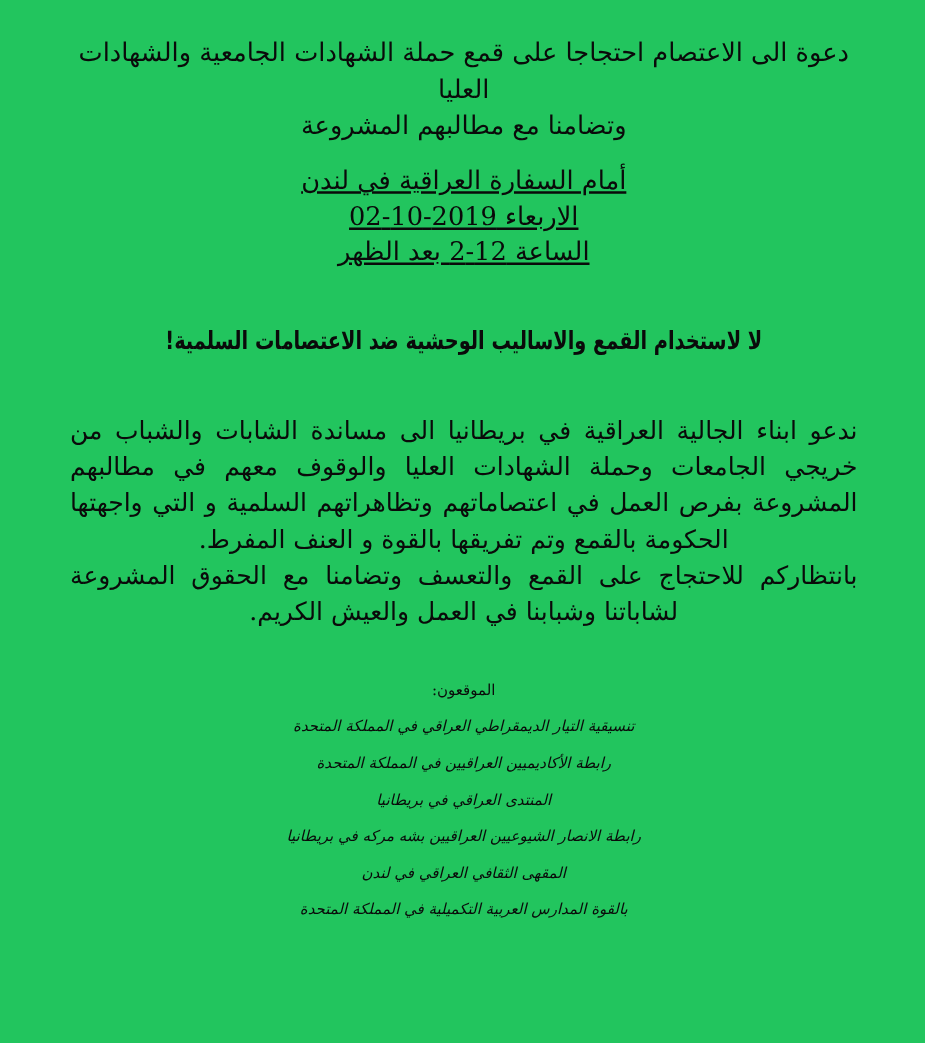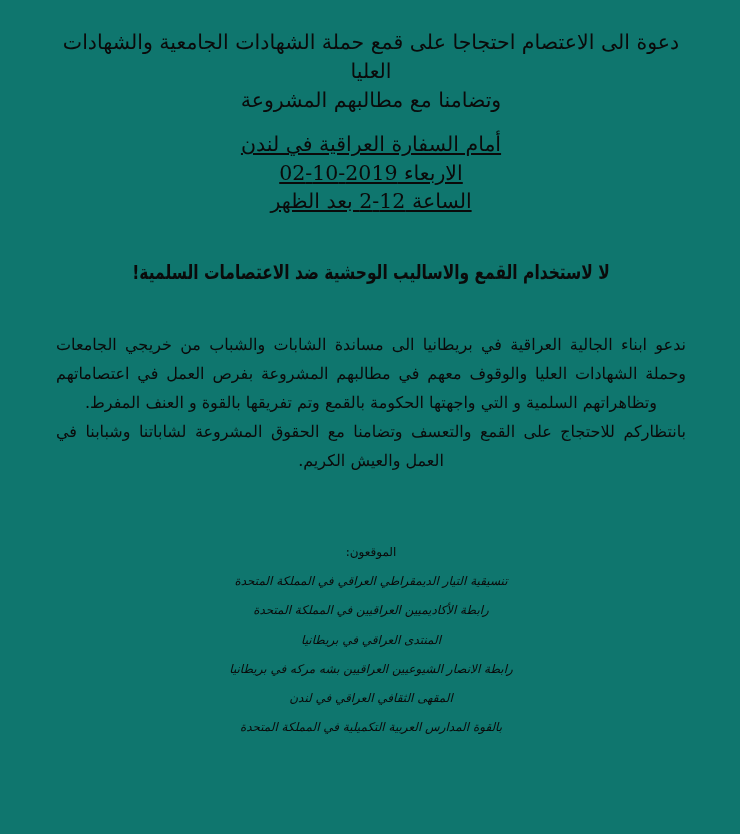--- a/index.html
+++ b/index.html
@@ -16,21 +16,21 @@
     color: #0a0a0a;
     -webkit-font-smoothing: antialiased;
   }
 
   .page {
     position: relative;
     width: 740px;
     height: 834px;
     box-sizing: border-box;
     padding: 0;
-    background: #0f766e;
+    background: #22c55e;
   }
 
   
   .col {
     position: absolute;
     left: 56px;
     width: 630px;
     direction: rtl;
     unicode-bidi: isolate;
   }
@@ -72,21 +72,21 @@
     transform: scaleX(0.86);
     transform-origin: center center;
     letter-spacing: -0.2px;
   }
 
   
   .body-para {
     top: 330px;
     text-align: justify;
     text-align-last: center;
-    font-size: 16px;
+    font-size: 20px;
     line-height: 29px;
     font-family: "DejaVu Serif", "Liberation Serif", serif;
   }
   .body-para p {
     margin: 0;
   }
   .body-para p.p-first {
     text-align: justify;
     text-align-last: center;
   }

